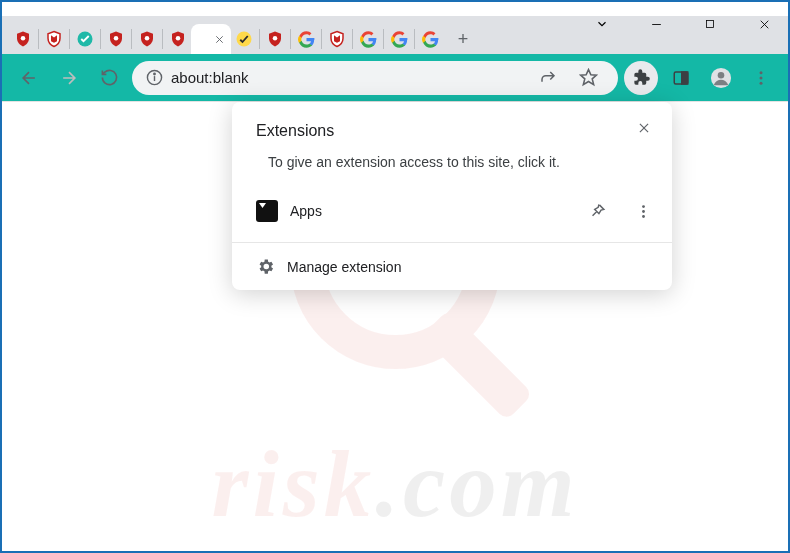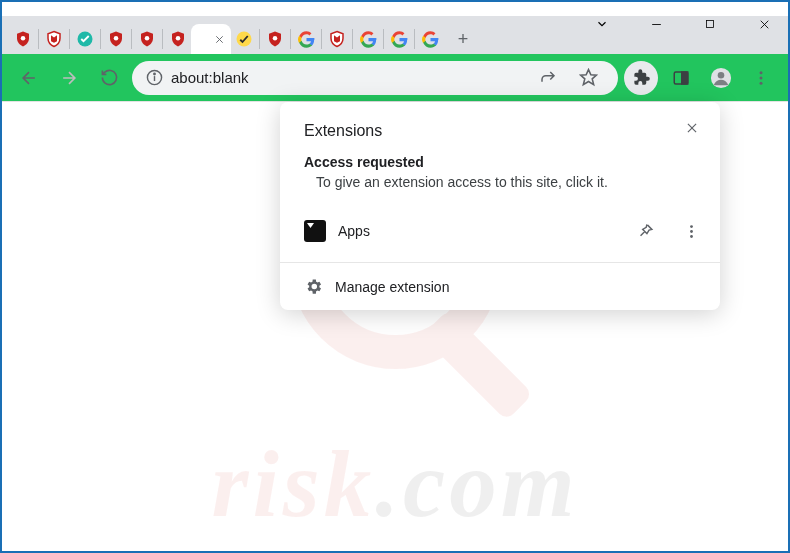--- a/index.html
+++ b/index.html
@@ -79,21 +79,21 @@
       height: 28px;
       display: flex;
       align-items: center;
       justify-content: center;
       color: #5f6368;
       font-size: 18px;
       cursor: pointer;
       margin-left: 6px;
     }
     .addrbar {
-      background: #22c55e;
+      background: #14b8a6;
       height: 48px;
       display: flex;
       align-items: center;
       padding: 0 10px;
       gap: 6px;
       border-bottom: 1px solid #e3e3e3;
     }
     .nav-btn {
       width: 34px;
       height: 34px;
@@ -197,21 +197,20 @@
     .popup {
       position: absolute;
       top: 100px;
       left: 230px;
       width: 440px;
       background: #fff;
       border-radius: 8px;
       box-shadow: 0 4px 24px rgba(0,0,0,0.18);
       z-index: 50;
       padding-bottom: 4px;
-      margin-left: 48px;
     }
     .popup-close {
       position: absolute;
       top: 10px;
       right: 12px;
       width: 32px;
       height: 32px;
       display: flex;
       align-items: center;
       justify-content: center;
@@ -501,21 +500,20 @@
 </div>
 
 <div class="popup">
   <div class="popup-close">
     <svg width="14" height="14" viewBox="0 0 24 24" stroke="#5f6368" stroke-width="2">
         <line x1="5" y1="5" x2="19" y2="19"></line>
         <line x1="19" y1="5" x2="5" y2="19"></line>
       </svg>
   </div>
   <div class="popup-title">Extensions</div>
-  <div class="popup-sub">Access requested</div>
   <div class="popup-desc">To give an extension access to this site, click it.</div>
   <div class="popup-row">
     <div class="ext-icon"></div>
     <div class="popup-label">Apps</div>
     <div class="popup-action">
       <svg width="17" height="17" viewBox="0 0 24 24" fill="none" stroke="#5f6368" stroke-width="2">
           <path d="M15 3l6 6-4 1-3 5-3-3-6 6m6-6-3-3 5-3 1-4"></path>
         </svg>
     </div>
     <div class="popup-action">

